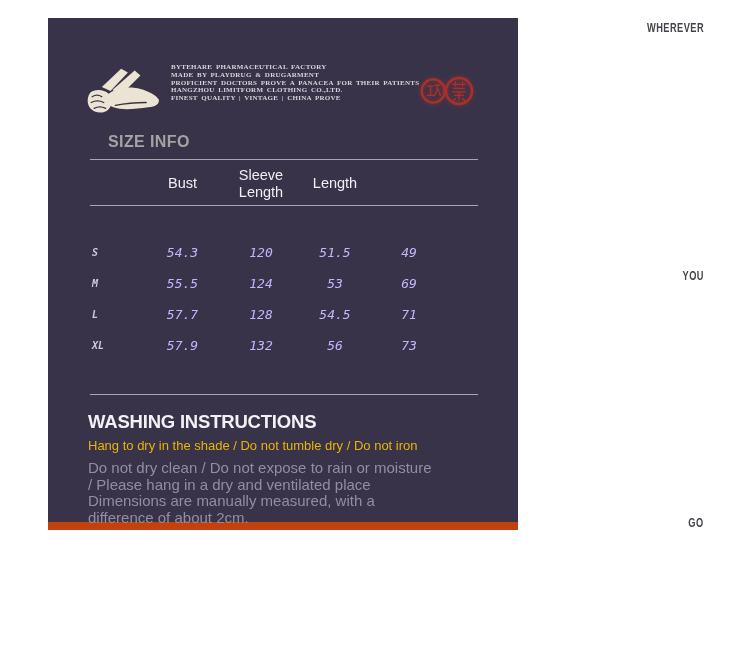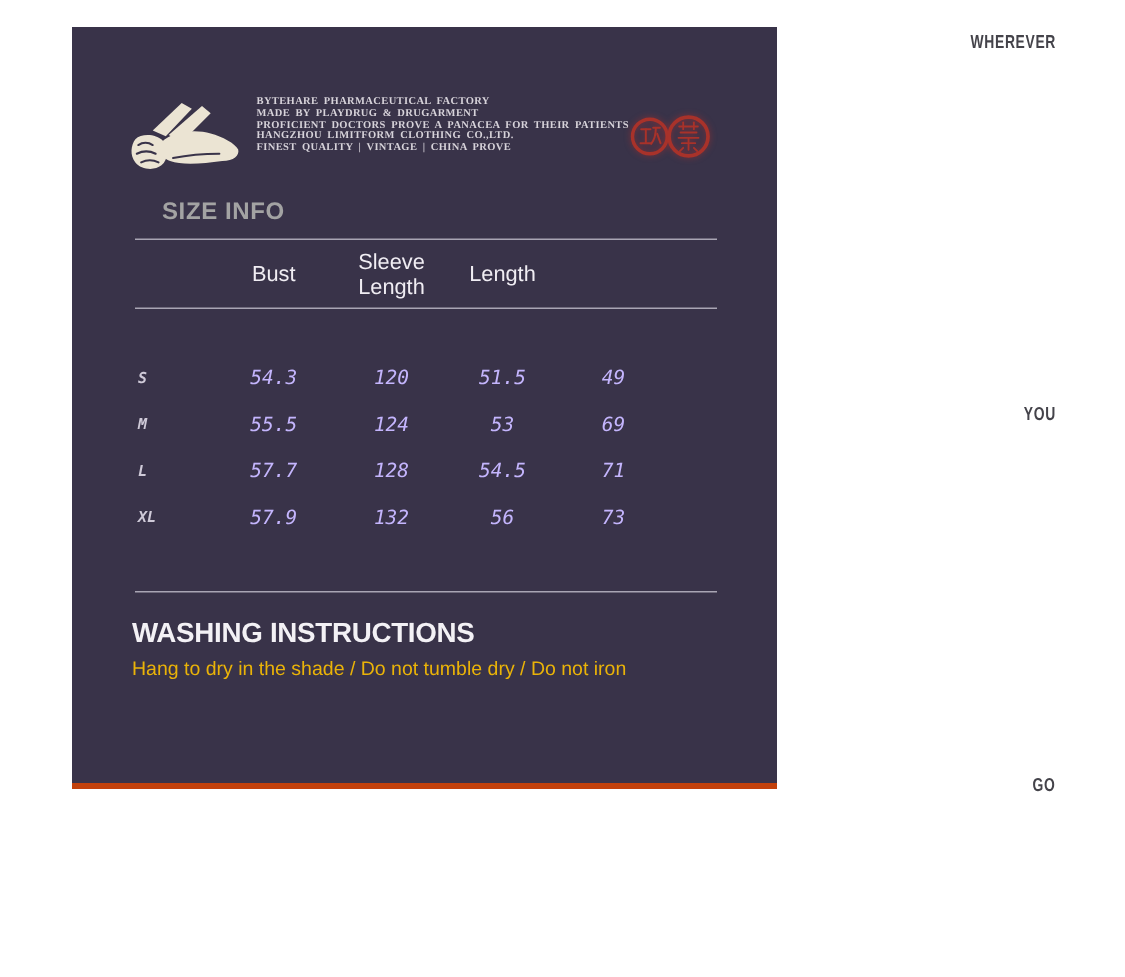--- a/index.html
+++ b/index.html
@@ -1,21 +1,21 @@
 <!DOCTYPE html>
 <html><head>
 <meta charset="utf-8">
 <style>
   html,body{margin:0;padding:0;background:#ffffff;}
   .page{position:relative;width:750px;height:651px;background:#ffffff;overflow:hidden;
         font-family:"Liberation Sans",sans-serif;}
 
   
   .panel{position:absolute;left:48px;top:18px;width:470px;height:504px;
-         background:#393349;border-bottom:4px solid #c2410c;text-decoration:underline;}
+         background:#393349;border-bottom:8px solid #c2410c;text-decoration:underline;}
 
   
   .brand-row{position:absolute;left:38px;top:40px;right:40px;display:flex;align-items:flex-start;}
   .logo-svg{width:78px;height:56px;flex:0 0 auto;margin-top:2px;}
   .brand-lines{margin-left:7px;margin-top:6px;color:#d7d3da;
                font-family:"Liberation Serif",serif;font-weight:bold;
                font-size:7px;line-height:7.8px;letter-spacing:.25px;word-spacing:1.6px;
                white-space:nowrap;}
   .seal-svg{margin-left:auto;width:66px;height:46px;margin-top:10px;
             filter:drop-shadow(0 0 2px rgba(190,45,40,.55));}
@@ -154,20 +154,21 @@
         <div class="cell">56</div>
         <div class="cell">73</div>
       </div>
     </div>
 
     <div class="hr hr-c"></div>
 
     <div class="washing">
       <div class="wash-title">WASHING INSTRUCTIONS</div>
       <div class="wash-line2">Hang to dry in the shade / Do not tumble dry / Do not iron</div>
+      <div class="wash-para">Do not dry clean / Do not expose to rain or moisture / Please hang in a dry and ventilated place Dimensions are manually measured, with a difference of about 2cm.</div>
     </div>
 
   </div>
 
   <div class="side-word side-top">WHEREVER</div>
   <div class="side-word side-mid">YOU</div>
   <div class="side-word side-bot">GO</div>
 
 </div>
 

